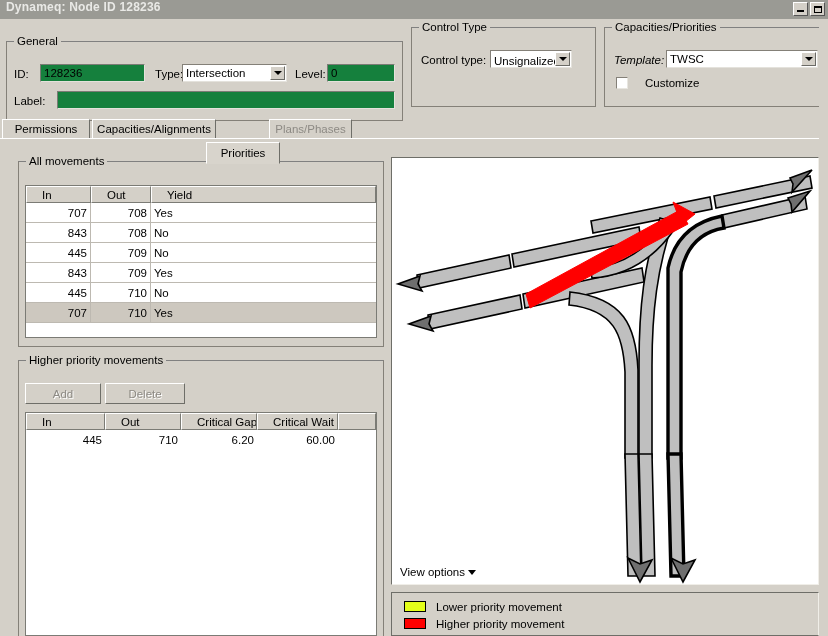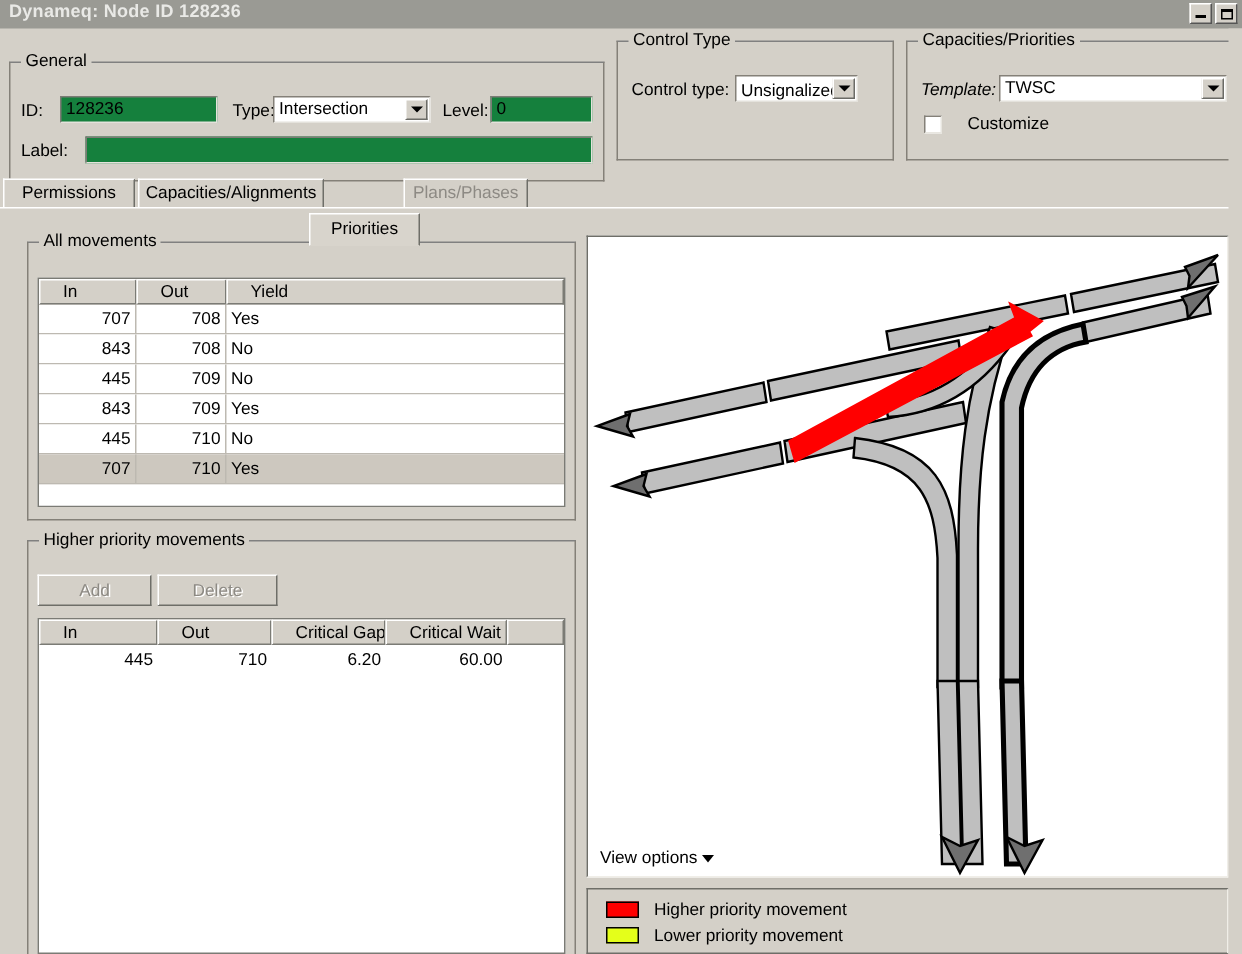--- a/index.html
+++ b/index.html
@@ -470,24 +470,24 @@
 
     <div class="view-options">
       <span>View options</span>
       <span class="caret"></span>
     </div>
   </div>
 
   <div id="legend-panel">
     <div id="legend-rows">
         <div class="legend-row">
+          <span class="legend-swatch" style="background: rgb(228, 255, 26);"></span>
+          <span class="legend-label">Lower priority movement</span>
+        </div>
+        <div class="legend-row">
           <span class="legend-swatch" style="background: rgb(255, 0, 0);"></span>
           <span class="legend-label">Higher priority movement</span>
         </div>
-        <div class="legend-row">
-          <span class="legend-swatch" style="background: rgb(228, 255, 26);"></span>
-          <span class="legend-label">Lower priority movement</span>
-        </div>
       </div>
   </div>
 
   <div id="right-gutter"></div>
 </div>
 
 </body></html>

